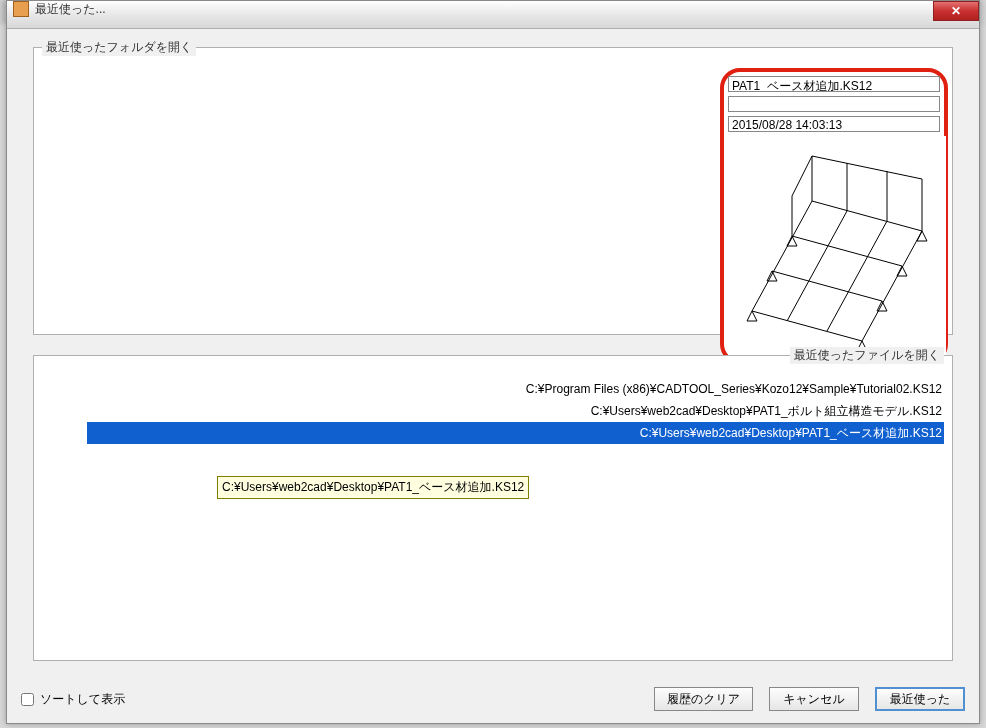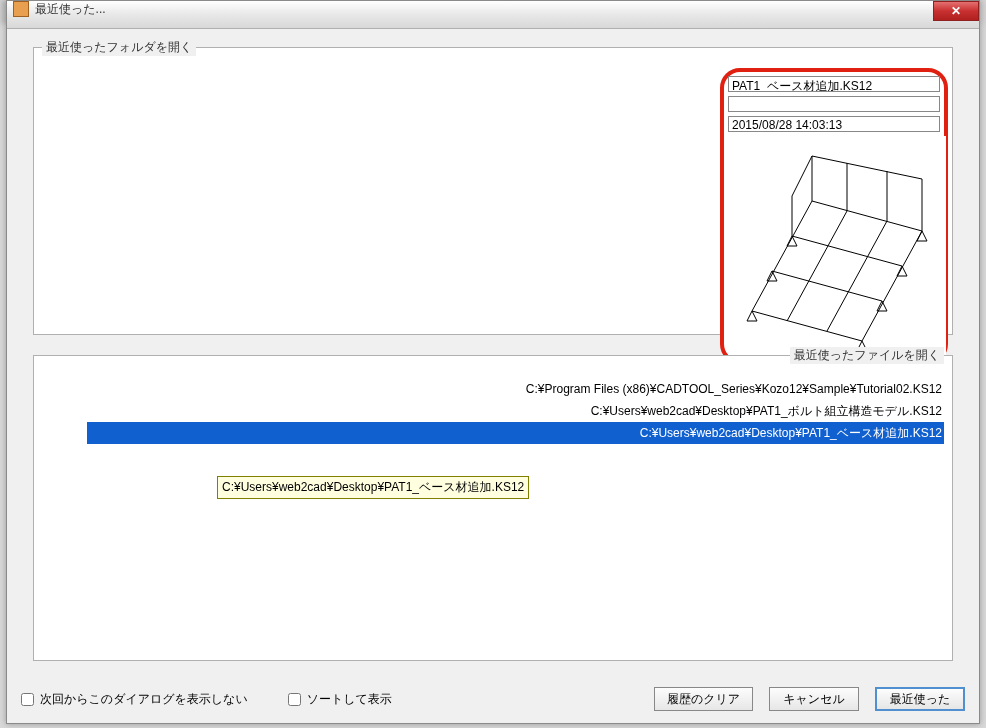--- a/index.html
+++ b/index.html
@@ -211,24 +211,20 @@
         <div class="list-item">C:¥Program Files (x86)¥CADTOOL_Series¥Kozo12¥Sample¥Tutorial02.KS12</div>
         <div class="list-item">C:¥Users¥web2cad¥Desktop¥PAT1_ボルト組立構造モデル.KS12</div>
         <div class="list-item selected">C:¥Users¥web2cad¥Desktop¥PAT1_ベース材追加.KS12</div>
         <div class="tooltip">C:¥Users¥web2cad¥Desktop¥PAT1_ベース材追加.KS12</div>
       </div>
     </fieldset>
 
     <div class="bottom-row">
       <label class="checkbox-group">
         <input type="checkbox" style="">
-        <span>次回からこのダイアログを表示しない</span>
-      </label>
-      <label class="checkbox-group">
-        <input type="checkbox" style="">
         <span>ソートして表示</span>
       </label>
       <div class="spacer"></div>
       <button class="btn">履歴のクリア</button>
       <button class="btn">キャンセル</button>
       <button class="btn focused">最近使った</button>
     </div>
 
   </div>
 </div>

